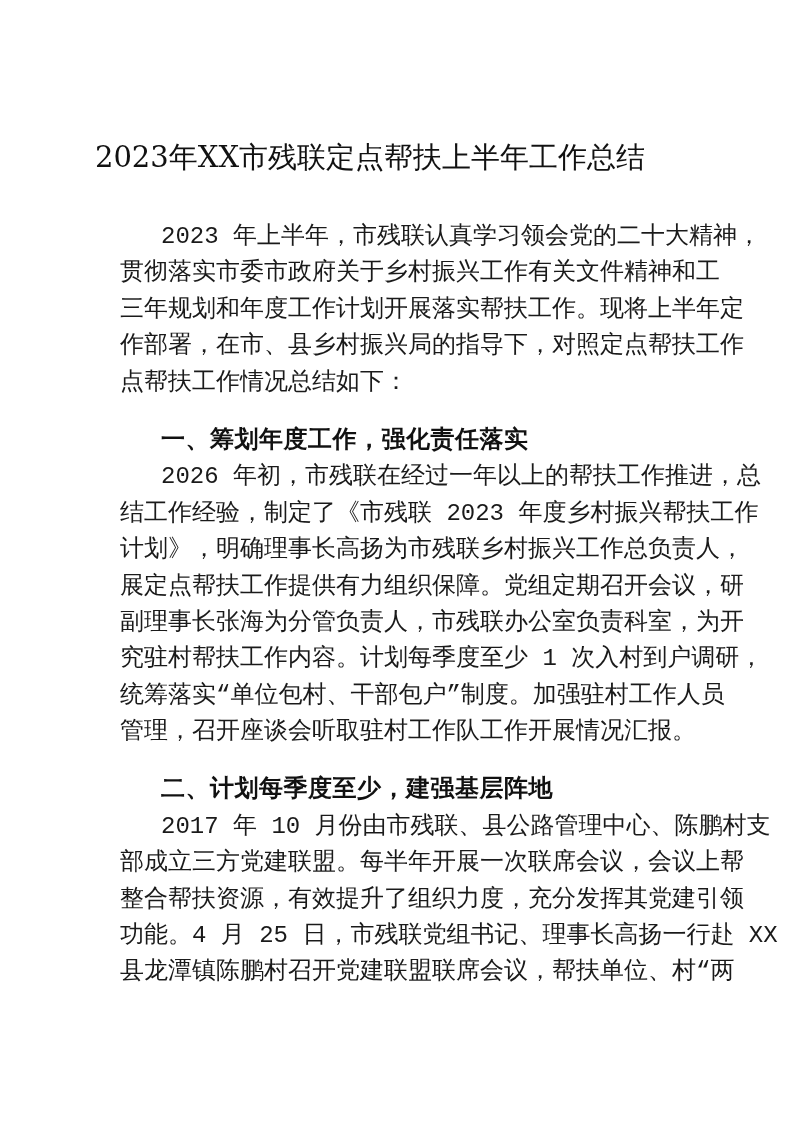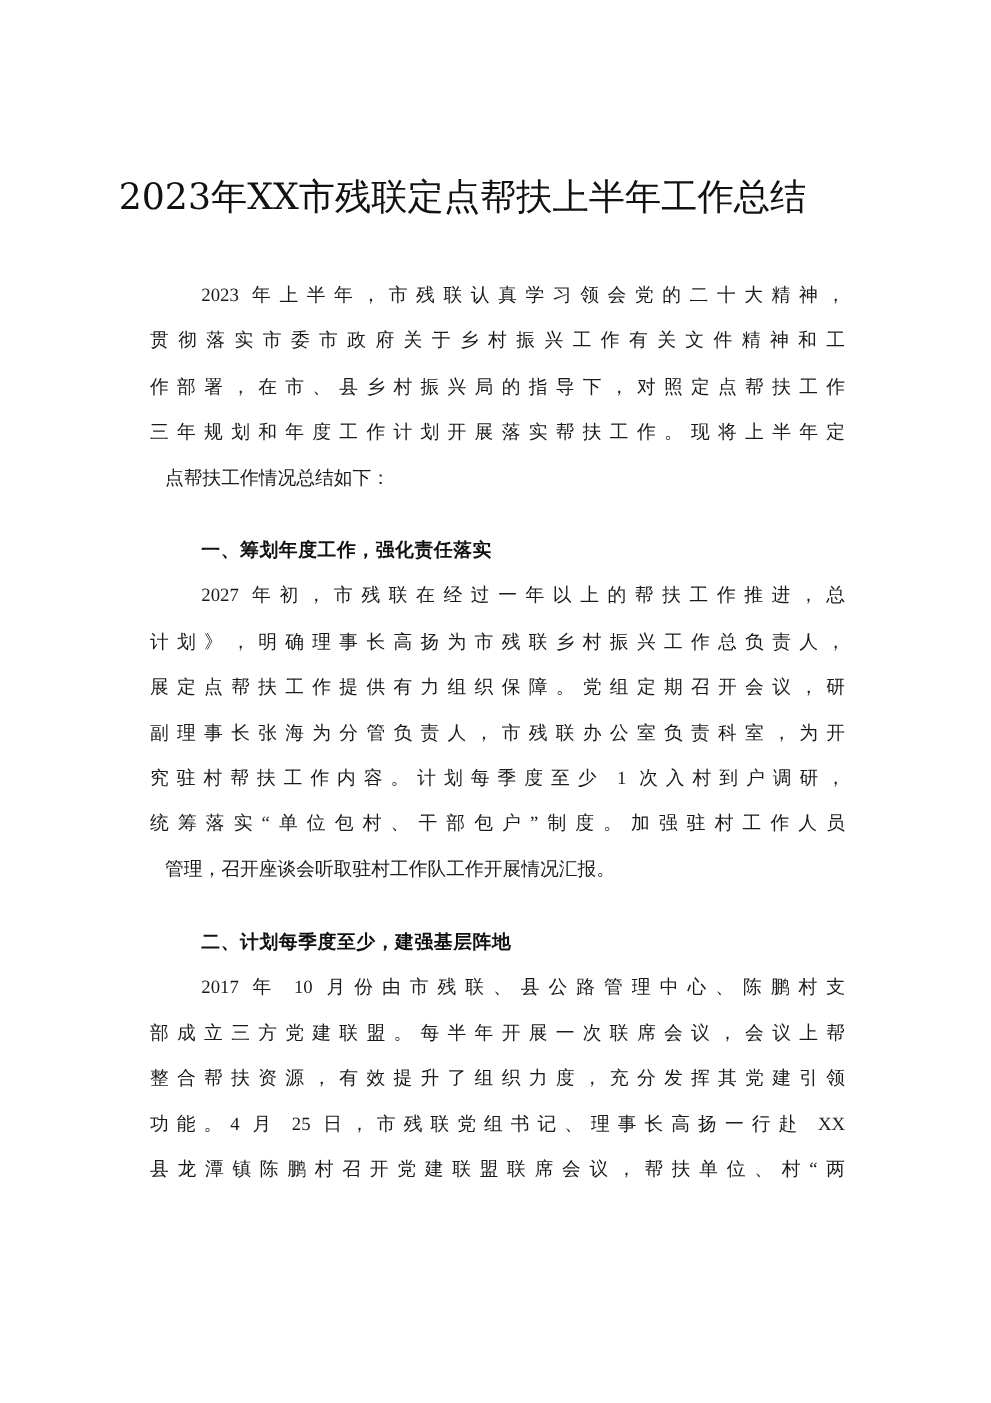--- a/index.html
+++ b/index.html
@@ -37,31 +37,30 @@
     }
     .body {
       position: absolute;
       left: 120px;
       top: 219px;
       width: 556px;
     }
     .line {
       height: 36.4px;
       line-height: 36.4px;
-      font-family: Liberation Serif, serif;
-      font-size: 15px;
+      font-family: Liberation Mono, monospace;
+      font-size: 24px;
       color: #1a1a1a;
       white-space: nowrap;
       text-align: justify;
       text-align-last: justify;
       font-weight: 300;
     }
     .line.last {
       text-align-last: left;
-      margin-left: 12px;
     }
     .line.indent {
       padding-left: 41px;
     }
     .line.heading {
       font-weight: bold;
       text-align-last: left;
       letter-spacing: 0.5px;
       color: #111111;
       margin-top: 22px;
@@ -71,29 +70,30 @@
 <body>
 
 <div class="page">
   <div class="title">2023年XX市残联定点帮扶上半年工作总结</div>
 
   <div class="body">
 
     <div>
       <div class="line indent">2023 年上半年，市残联认真学习领会党的二十大精神，</div>
       <div class="line">贯彻落实市委市政府关于乡村振兴工作有关文件精神和工</div>
+      <div class="line">三年规划和年度工作计划开展落实帮扶工作。现将上半年定</div>
       <div class="line">作部署，在市、县乡村振兴局的指导下，对照定点帮扶工作</div>
-      <div class="line">三年规划和年度工作计划开展落实帮扶工作。现将上半年定</div>
       <div class="line last">点帮扶工作情况总结如下：</div>
     </div>
 
     <div class="line indent heading">一、筹划年度工作，强化责任落实</div>
 
     <div>
-      <div class="line indent">2027 年初，市残联在经过一年以上的帮扶工作推进，总</div>
+      <div class="line indent">2026 年初，市残联在经过一年以上的帮扶工作推进，总</div>
+      <div class="line">结工作经验，制定了《市残联 2023 年度乡村振兴帮扶工作</div>
       <div class="line">计划》，明确理事长高扬为市残联乡村振兴工作总负责人，</div>
       <div class="line">展定点帮扶工作提供有力组织保障。党组定期召开会议，研</div>
       <div class="line">副理事长张海为分管负责人，市残联办公室负责科室，为开</div>
       <div class="line">究驻村帮扶工作内容。计划每季度至少 1 次入村到户调研，</div>
       <div class="line">统筹落实“单位包村、干部包户”制度。加强驻村工作人员</div>
       <div class="line last">管理，召开座谈会听取驻村工作队工作开展情况汇报。</div>
     </div>
 
     <div class="line indent heading">二、计划每季度至少，建强基层阵地</div>
 

